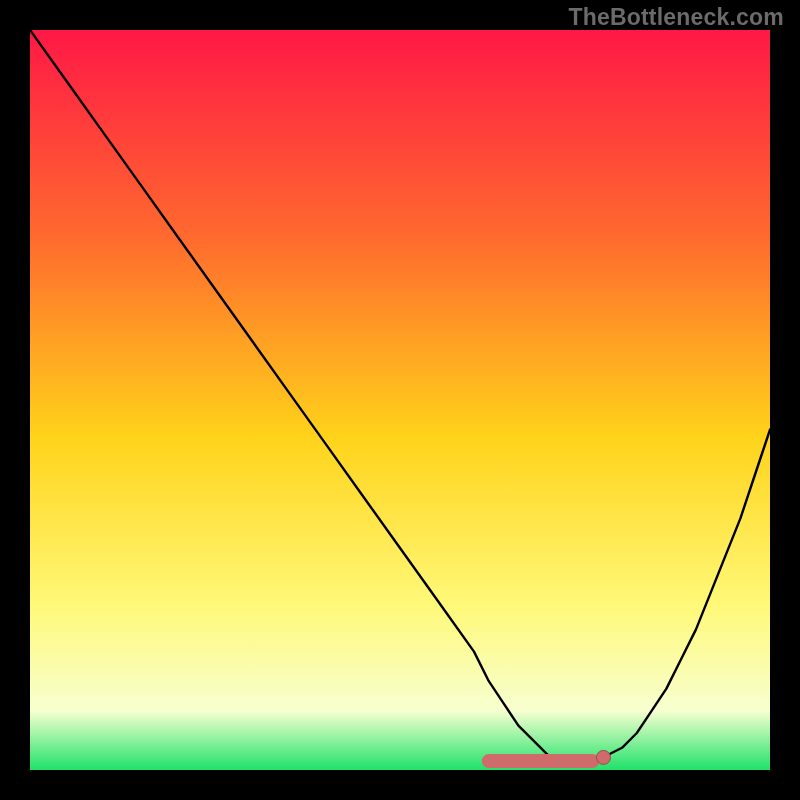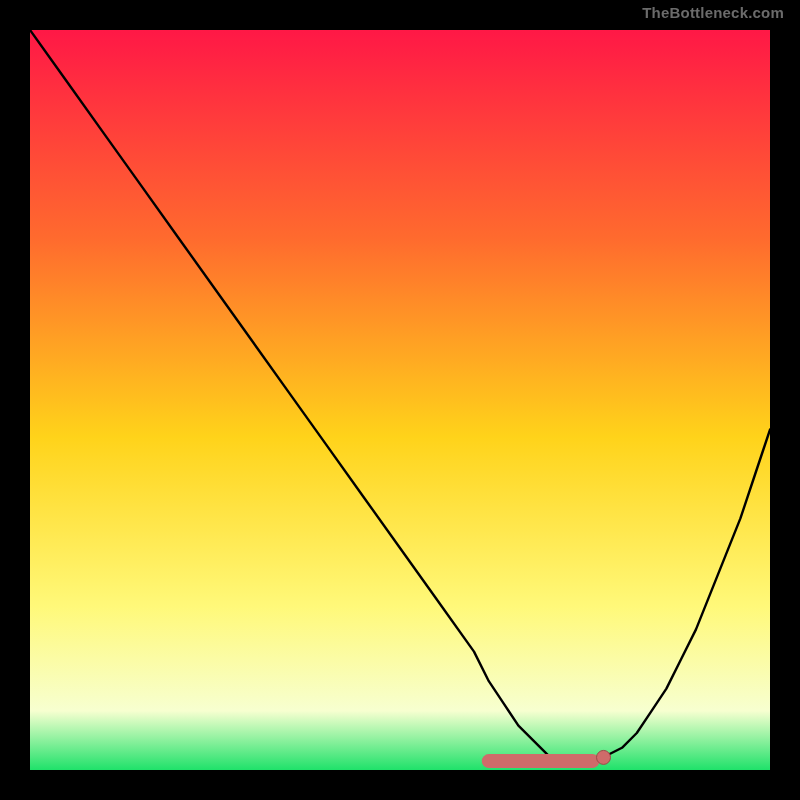--- a/index.html
+++ b/index.html
@@ -26,21 +26,21 @@
     height: 740px;
   }
   svg {
     display: block;
   }
   .watermark {
     position: absolute;
     top: 4px;
     right: 16px;
     font-family: Arial, Helvetica, sans-serif;
-    font-size: 15px;
+    font-size: 23px;
     font-weight: 600;
     color: #6b6b6b;
     letter-spacing: 0.2px;
   }
 </style>
 </head>
 <body>
 
 <div class="frame">
 

